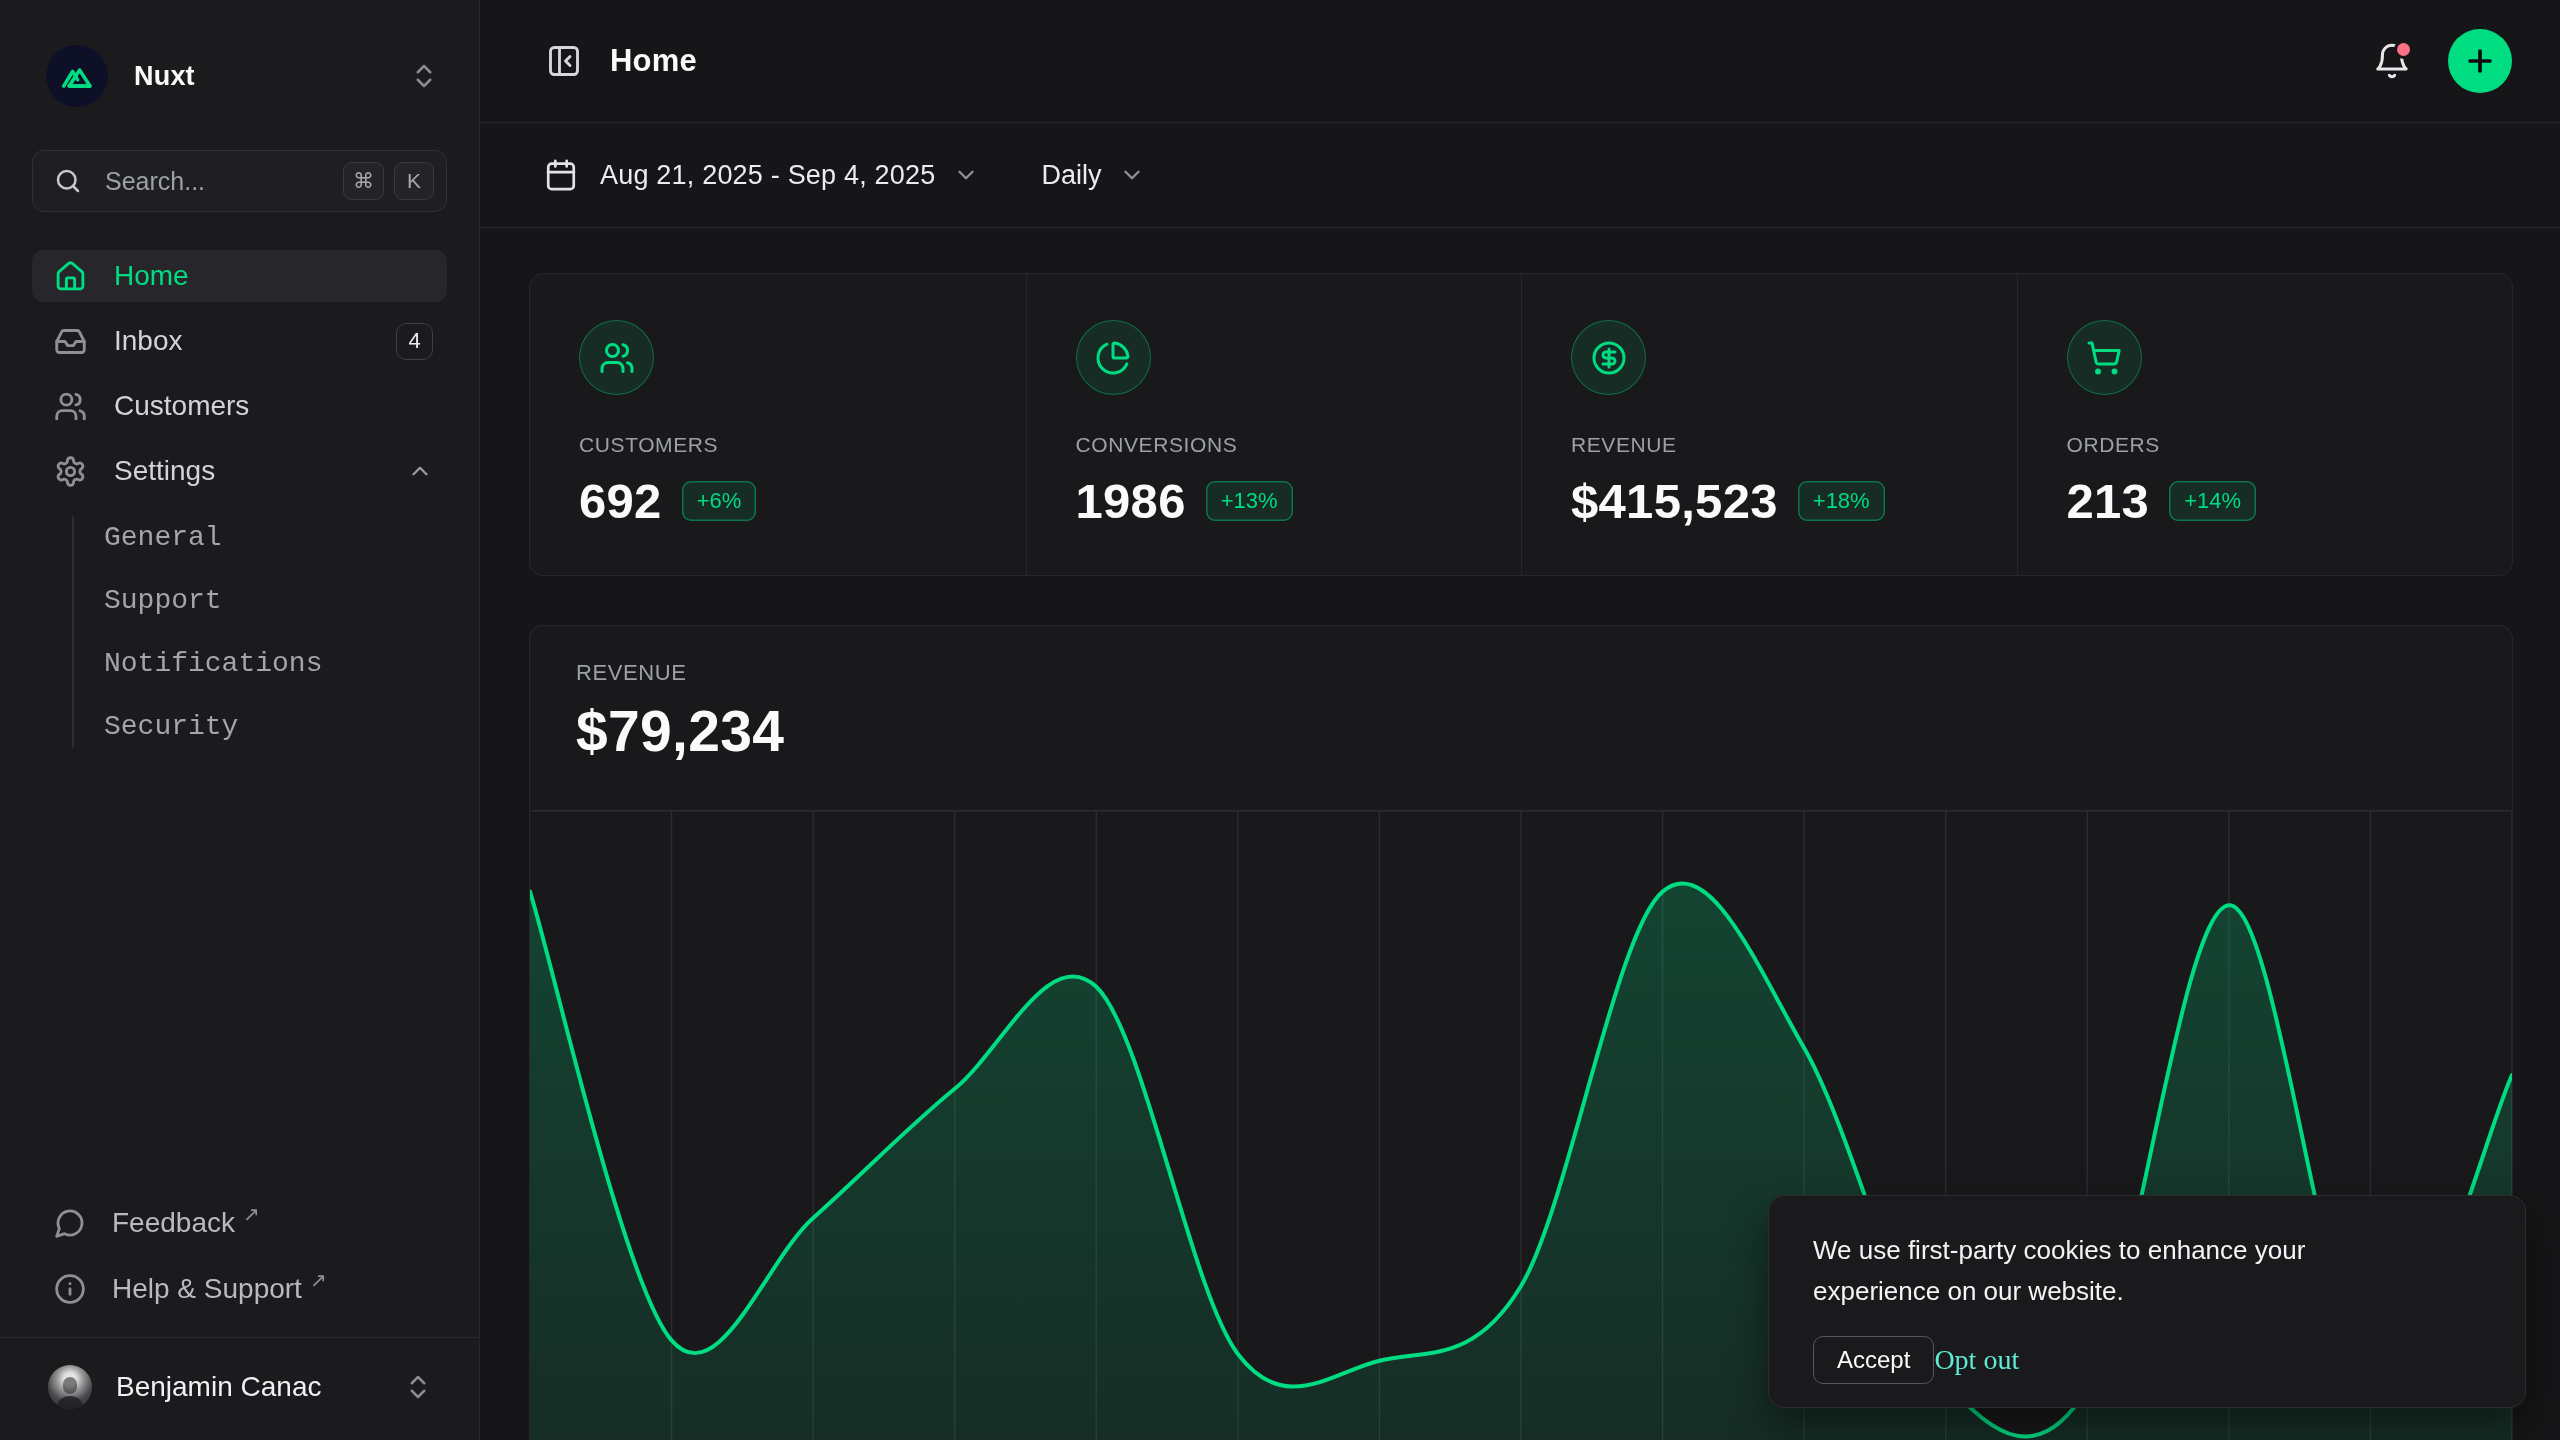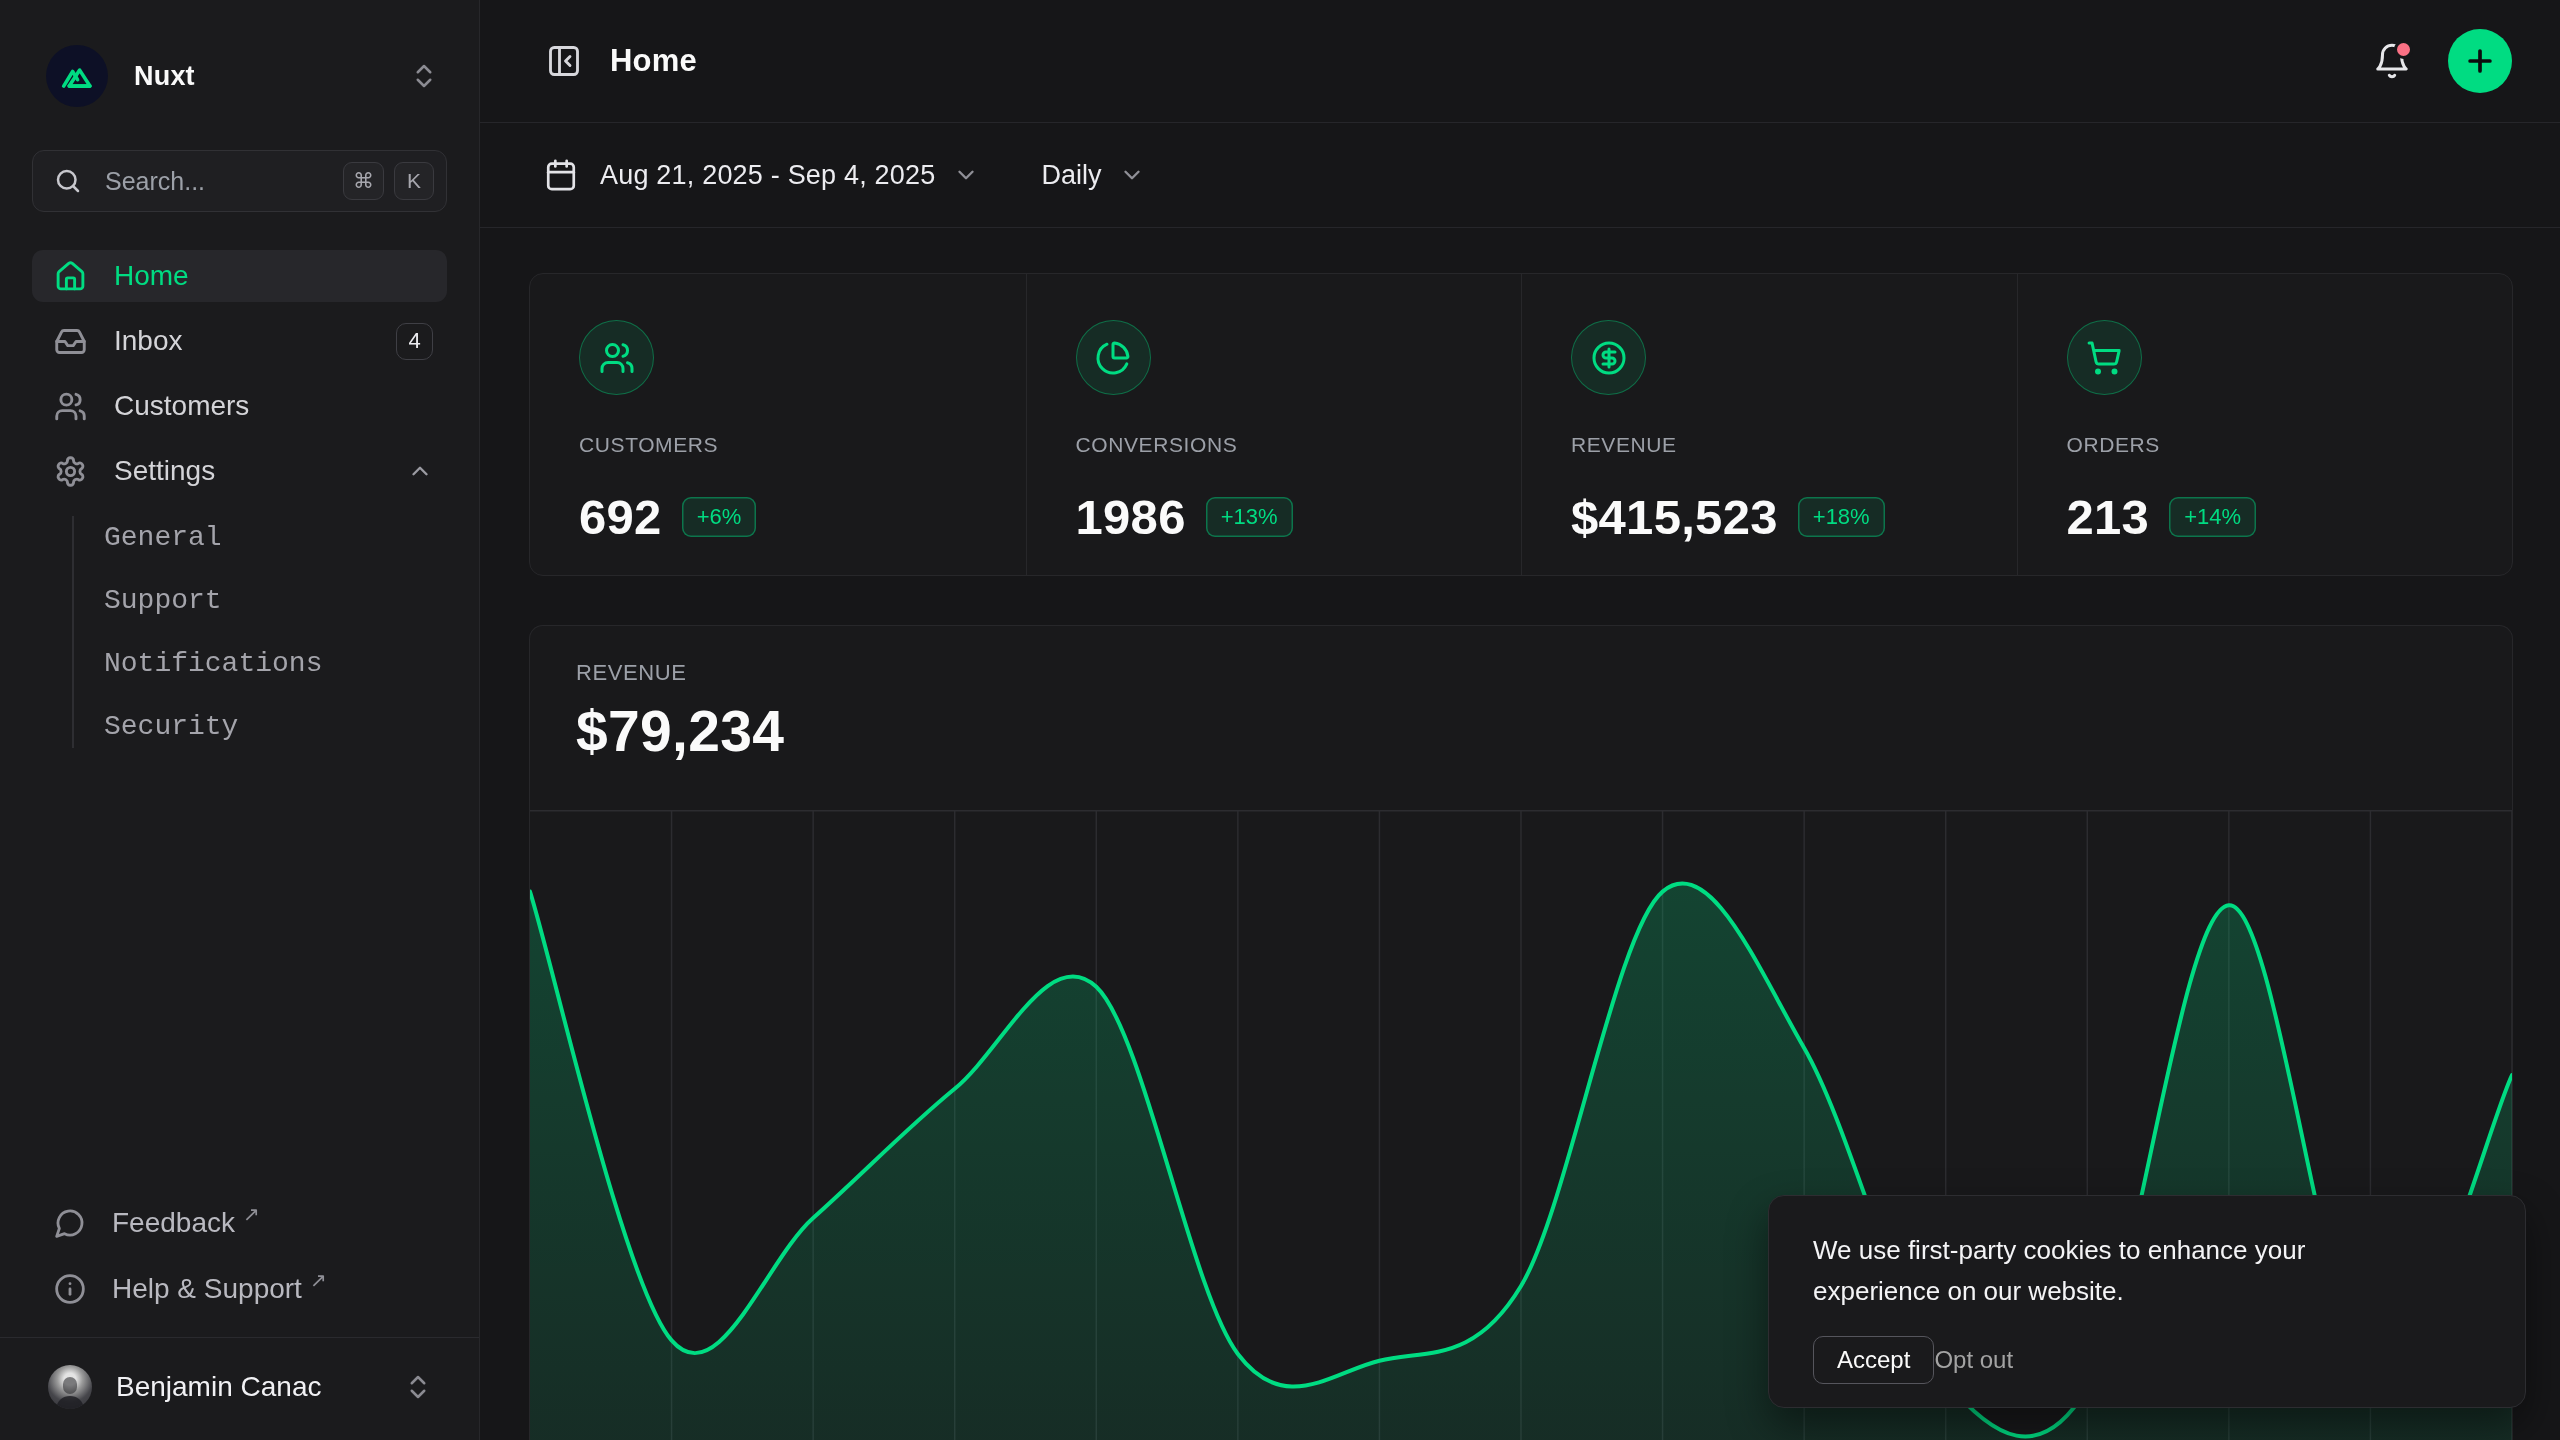--- a/index.html
+++ b/index.html
@@ -93,21 +93,21 @@
     display:grid; grid-template-columns:1fr 1fr 1fr 1fr;
   }
   .stat-col { padding:46px 30px 0 49px; }
   .stat-col + .stat-col { border-left:1px solid #27272a; }
   .stat-icon-circle {
     width:75px; height:75px; border-radius:50%;
     background:rgba(0,220,130,0.10); border:1.5px solid rgba(0,220,130,0.38);
     display:flex; align-items:center; justify-content:center; color:#00dc82;
   }
   .stat-label { margin-top:38px; font-size:21px; letter-spacing:.6px; color:#9ca0a8; font-weight:500; }
-  .stat-value-row { margin-top:32px; display:flex; align-items:center; }
+  .stat-value-row { margin-top:16px; display:flex; align-items:center; }
   .stat-value { font-size:49px; font-weight:700; letter-spacing:.3px; }
   .delta-badge {
     margin-left:20px; padding:7px 15px; border-radius:9px;
     background:rgba(0,220,130,0.10); box-shadow:inset 0 0 0 1.5px rgba(0,220,130,0.42);
     color:#00dc82; font-size:22px; font-weight:500;
   }
 
   .chart-card {
     position:relative; margin-top:49px; height:1000px;
     background:#19191b; border:1px solid #27272a; border-radius:14px 14px 0 0; border-bottom:none;
@@ -127,21 +127,21 @@
     padding:34px 44px 0 44px; z-index:20;
   }
   .cookie-msg { font-size:26px; line-height:1.58; color:#f4f4f6; max-width:620px; }
   .cookie-actions { margin-top:24px; display:flex; align-items:center; }
   .accept-btn {
     height:48px; padding:0 23px; border:1.5px solid #55555c; border-radius:10px;
     background:transparent; color:#fafafa; font-size:24px; font-weight:500;
     display:flex; align-items:center; cursor:pointer;
     font-family:inherit;
   }
-  .optout-btn { background:none; border:none; color:#a3a3a3; font-size:24px; font-weight:500; cursor:pointer; font-family:Liberation Sans, sans-serif; }
+  .optout-btn { background:none; border:none; color:#5eead4; font-size:28px; font-weight:500; cursor:pointer; font-family:Liberation Serif, serif; }
 </style>
 </head>
 <body>
 
 <div class="app">
 
   <aside class="sidebar">
 
     <div class="brand-row">
       <span class="brand-logo">

